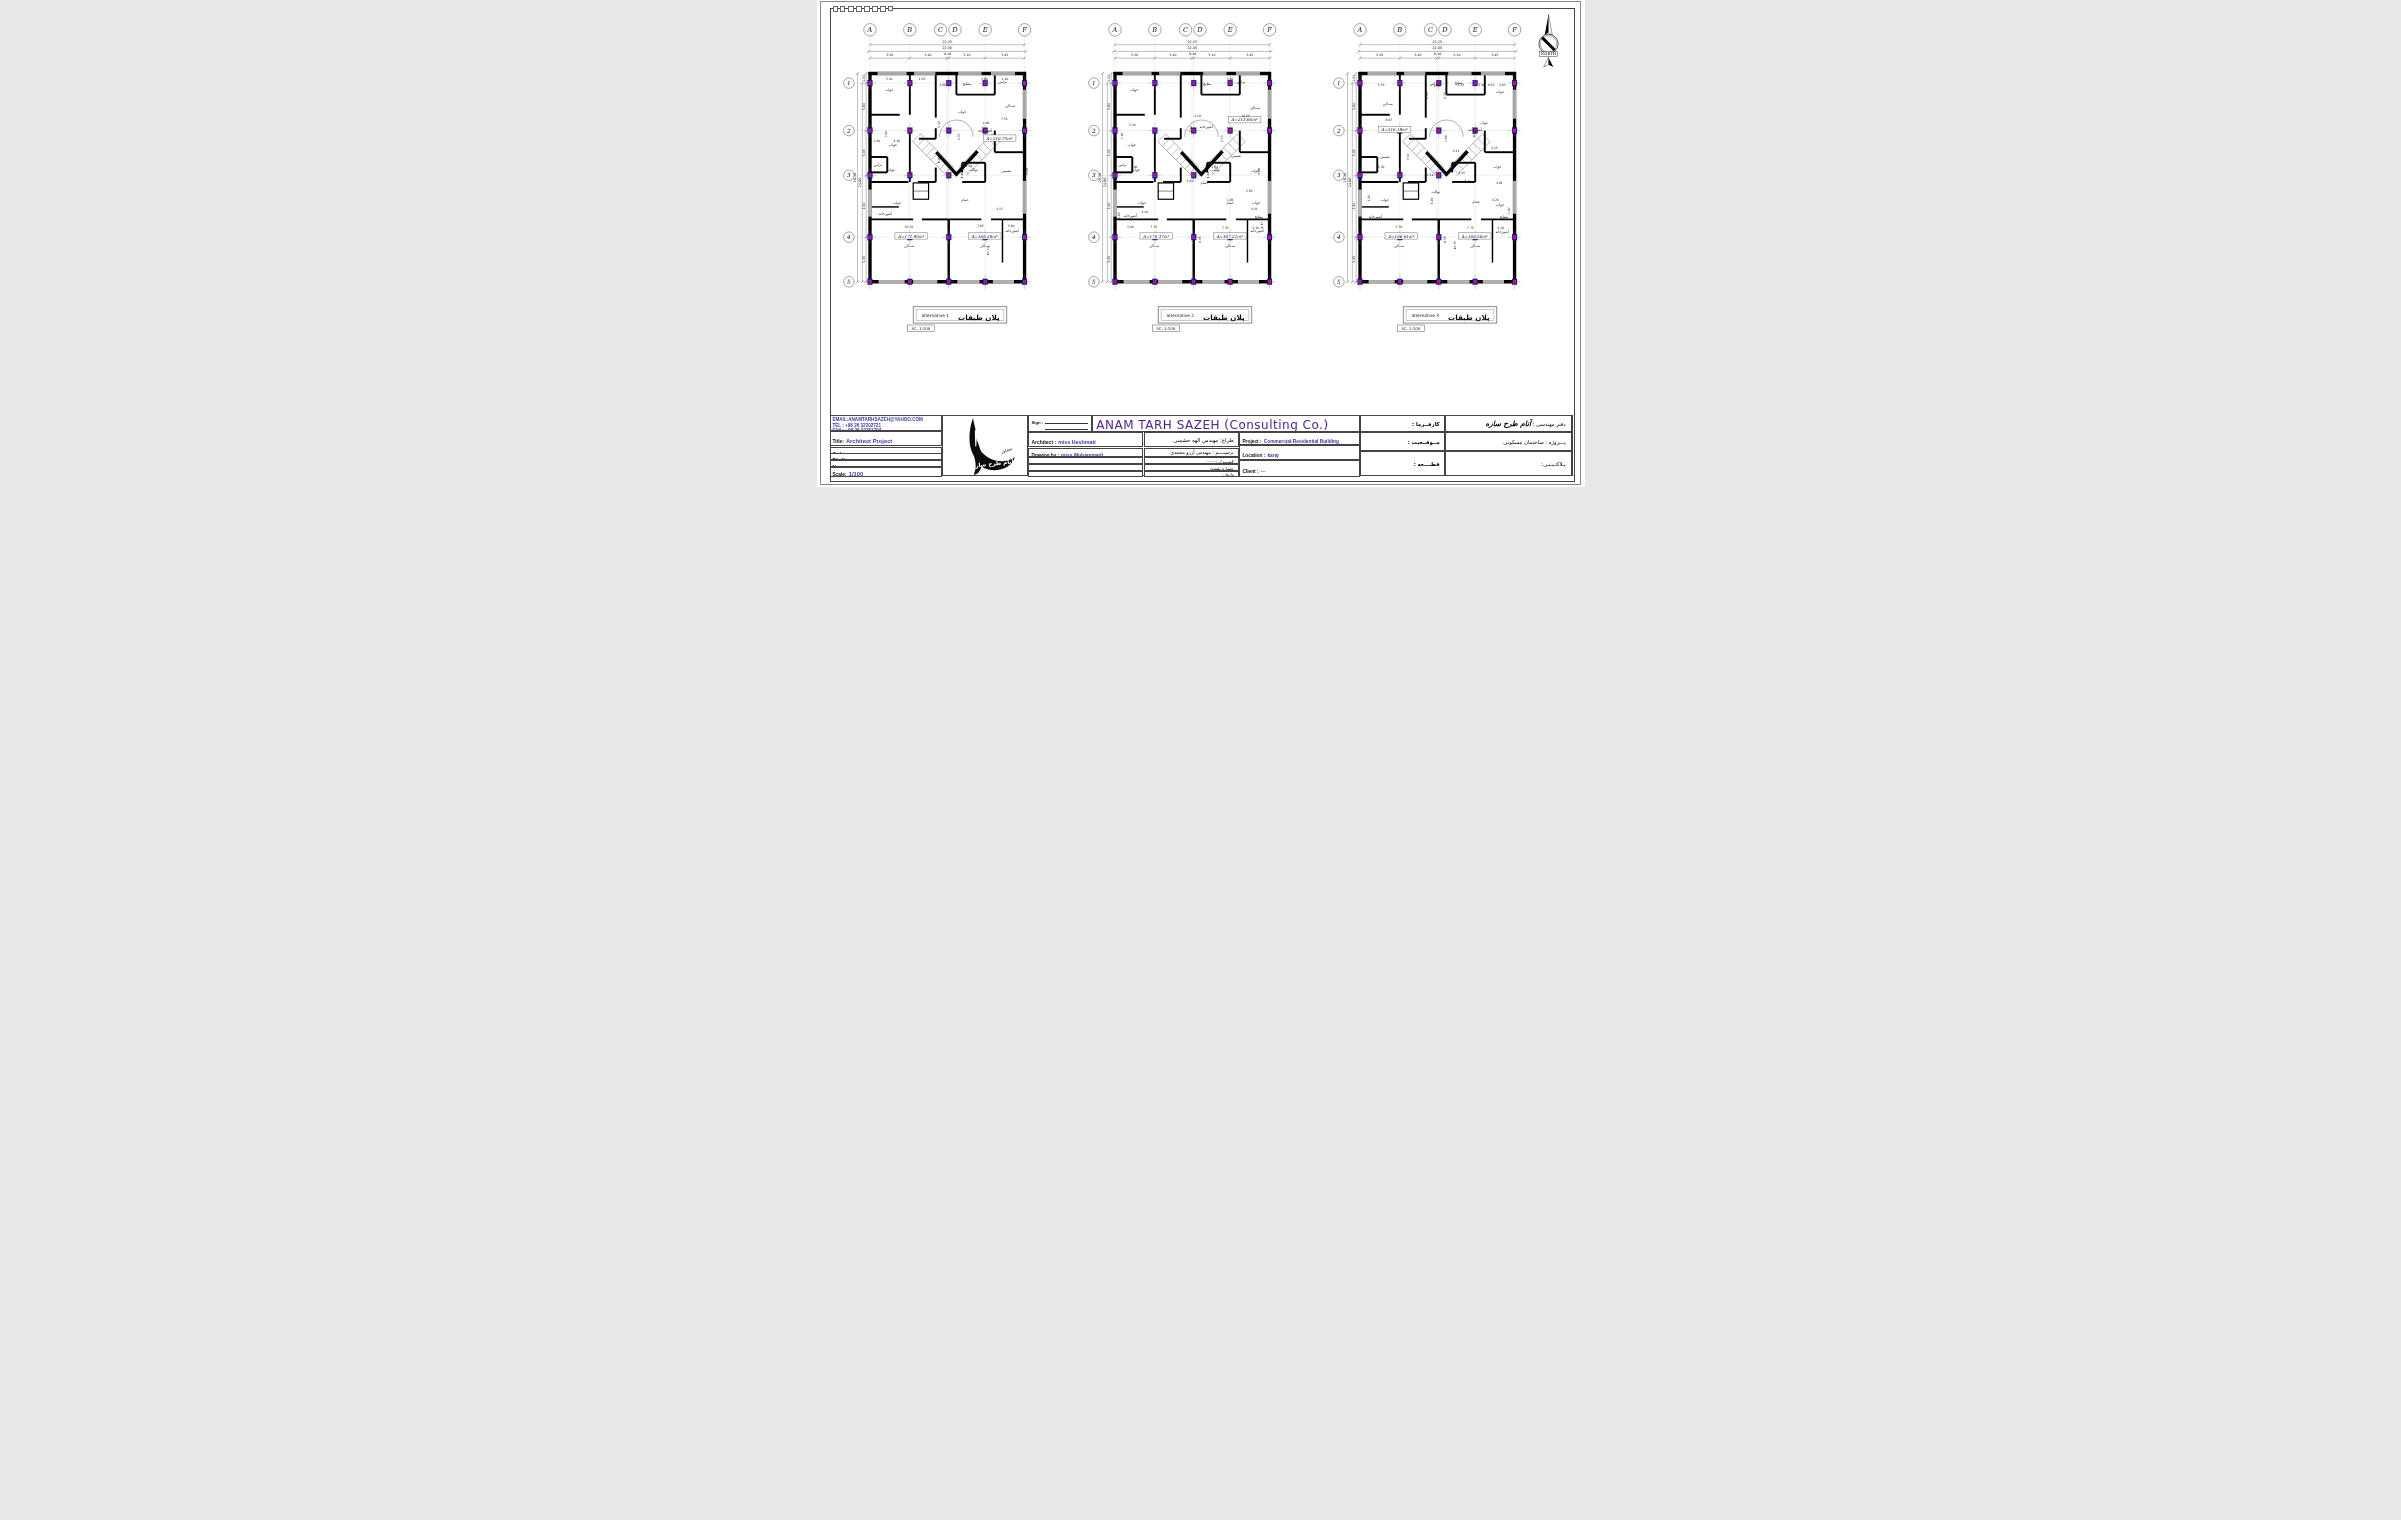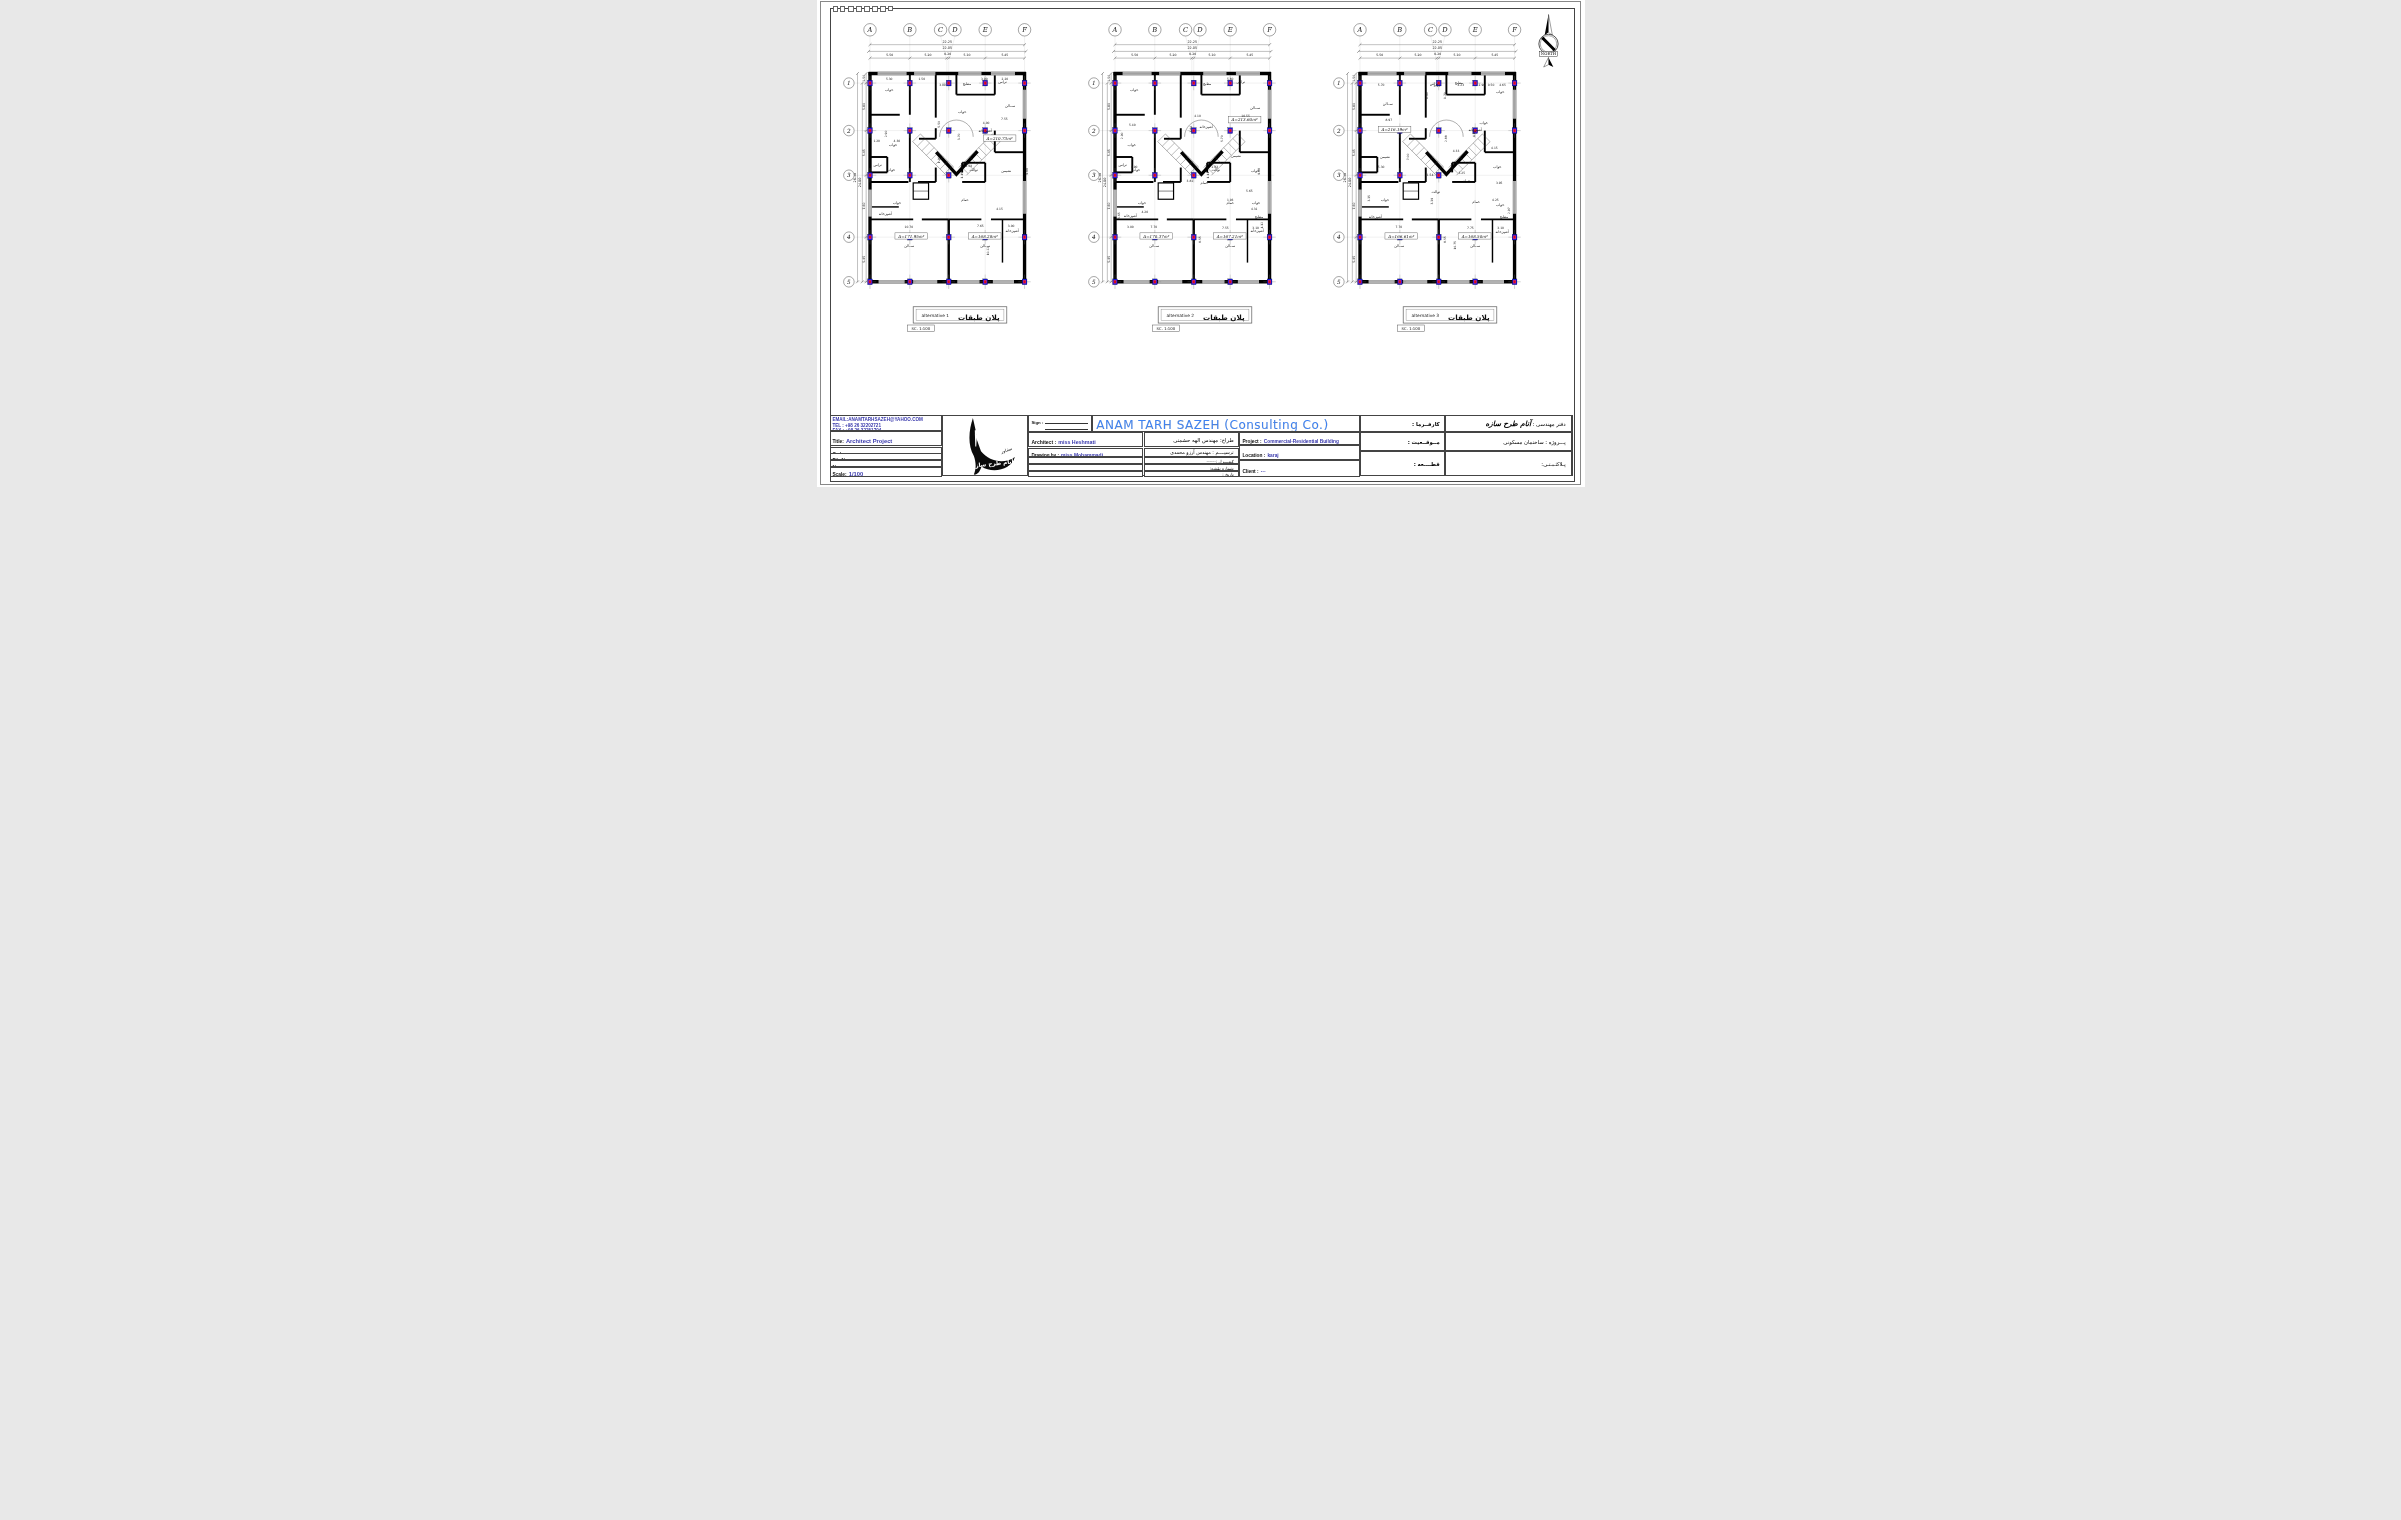--- a/index.html
+++ b/index.html
@@ -6,21 +6,21 @@
   .sheet{position:relative;width:768px;height:487px;background:#ffffff;margin:0 auto;overflow:hidden;}
   .outer-border{position:absolute;left:3.8px;top:1px;right:3.8px;bottom:1.9px;border:0.5px solid #888;}
   .inner-frame{position:absolute;left:13px;top:8.2px;width:743px;height:472px;border:0.8px solid #444;}
   .deco-row{position:absolute;left:16.3px;top:6.2px;display:flex;gap:2.4px;}
   .deco-row .d{border:0.5px solid #666;background:#fff;height:3.8px;}
   .plan-svg{position:absolute;top:12.5px;}
   .cell{position:absolute;border:0.5px solid #444;box-sizing:border-box;background:#fff;overflow:hidden;}
   .cell .lbl{font-weight:bold;color:#111;}
   .cell .val{font-weight:bold;color:#3939ac;}
   .rtl{direction:rtl;text-align:right;font-family:"DejaVu Sans",sans-serif;}
-  .banner-text{font-family:"DejaVu Sans",sans-serif;color:#3b82f6;font-size:12px;letter-spacing:0.5px;
+  .banner-text{font-family:"DejaVu Sans",sans-serif;color:#4c1d95;font-size:12px;letter-spacing:0.5px;
     white-space:nowrap;transform:scaleY(1.45);transform-origin:left center;-webkit-text-stroke:0.1px #8a8a8a;}
   .contact{color:#3939ac;font-weight:bold;font-size:4.6px;line-height:5.3px;padding:1.4px 0 0 1.9px;}
   .signline{display:inline-block;border-bottom:0.5px solid #333;width:43px;height:4.8px;}
 </style>
 </head>
 <body>
 
 <div class="sheet">
   <div class="outer-border"></div>
   <div class="inner-frame"></div>

